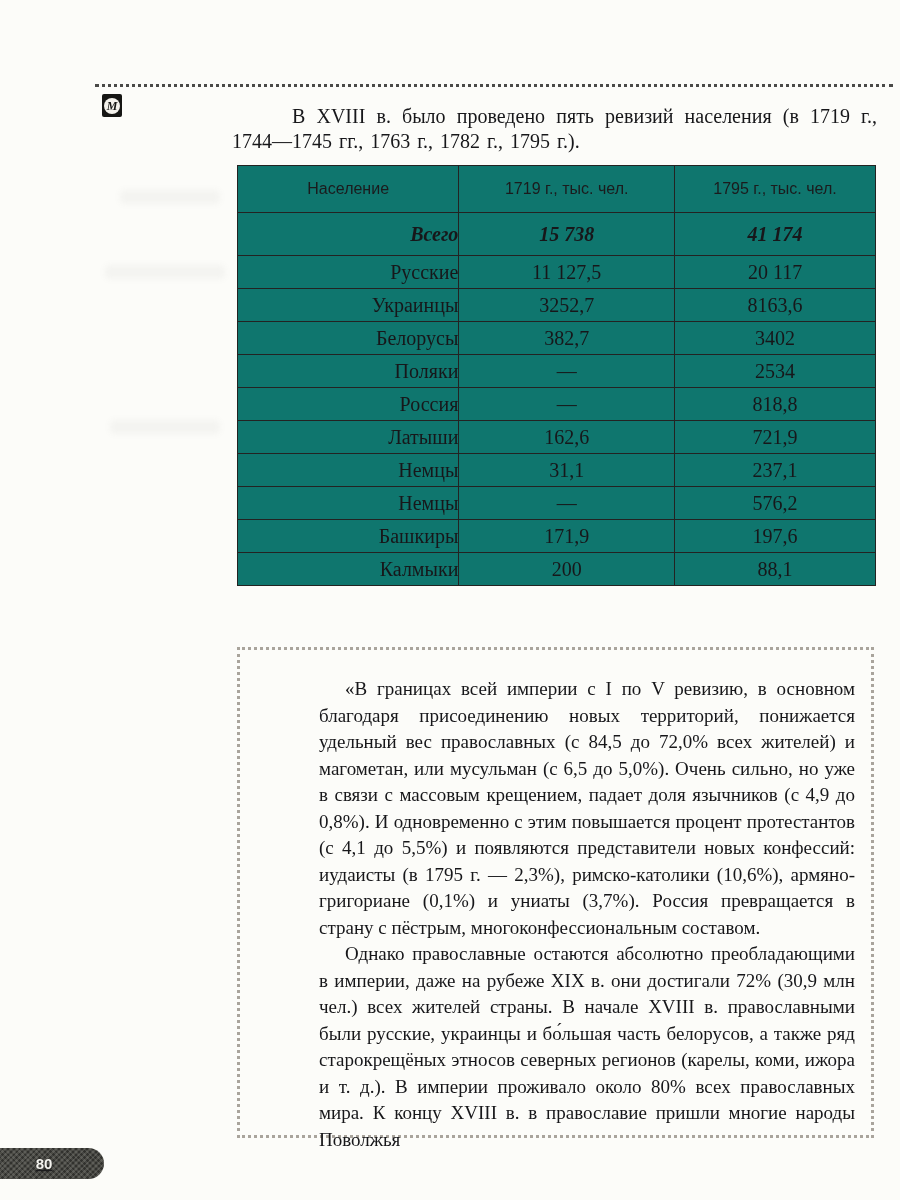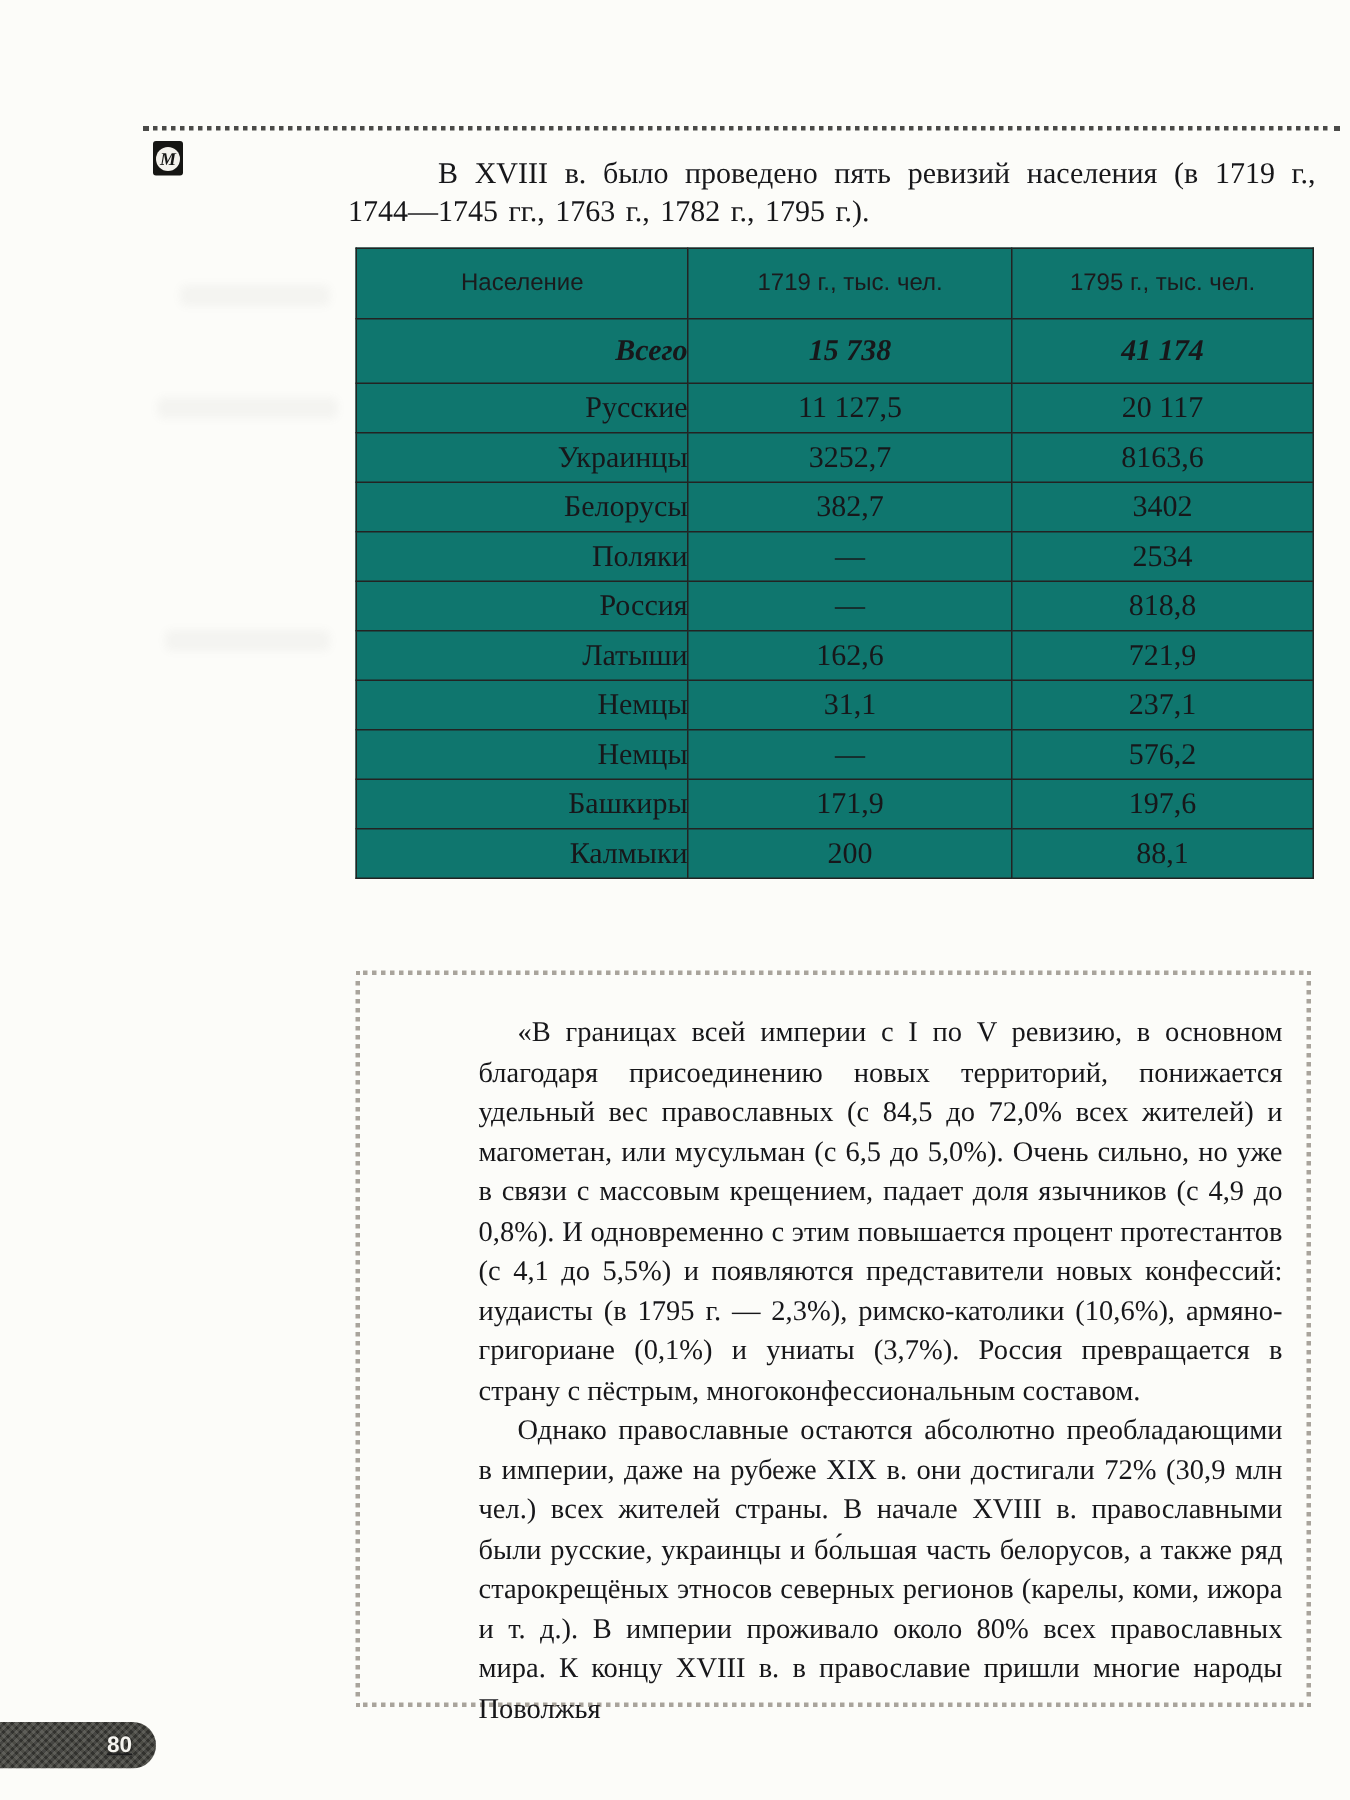--- a/index.html
+++ b/index.html
@@ -125,21 +125,21 @@
   
   .footer-bar {
     position: absolute;
     left: 0; top: 1148px;
     width: 104px; height: 31px;
     border-radius: 0 16px 16px 0;
     background:
       repeating-linear-gradient(45deg, rgba(255,255,255,0.10) 0 2px, rgba(0,0,0,0) 2px 4px),
       repeating-linear-gradient(-45deg, rgba(0,0,0,0.35) 0 2px, rgba(0,0,0,0) 2px 4px),
       #4c4c46;
-    display: flex; align-items: center; justify-content: flex-end;
+    display: flex; align-items: center; justify-content: center;
     padding-right: 16px;
     text-decoration: underline;
   }
   .footer-bar .page-num {
     font-family: "Liberation Sans", sans-serif;
     font-weight: bold;
     font-size: 15px;
     color: #f5f4ef;
     text-shadow: 0 0 2px rgba(0,0,0,0.6);
   }

